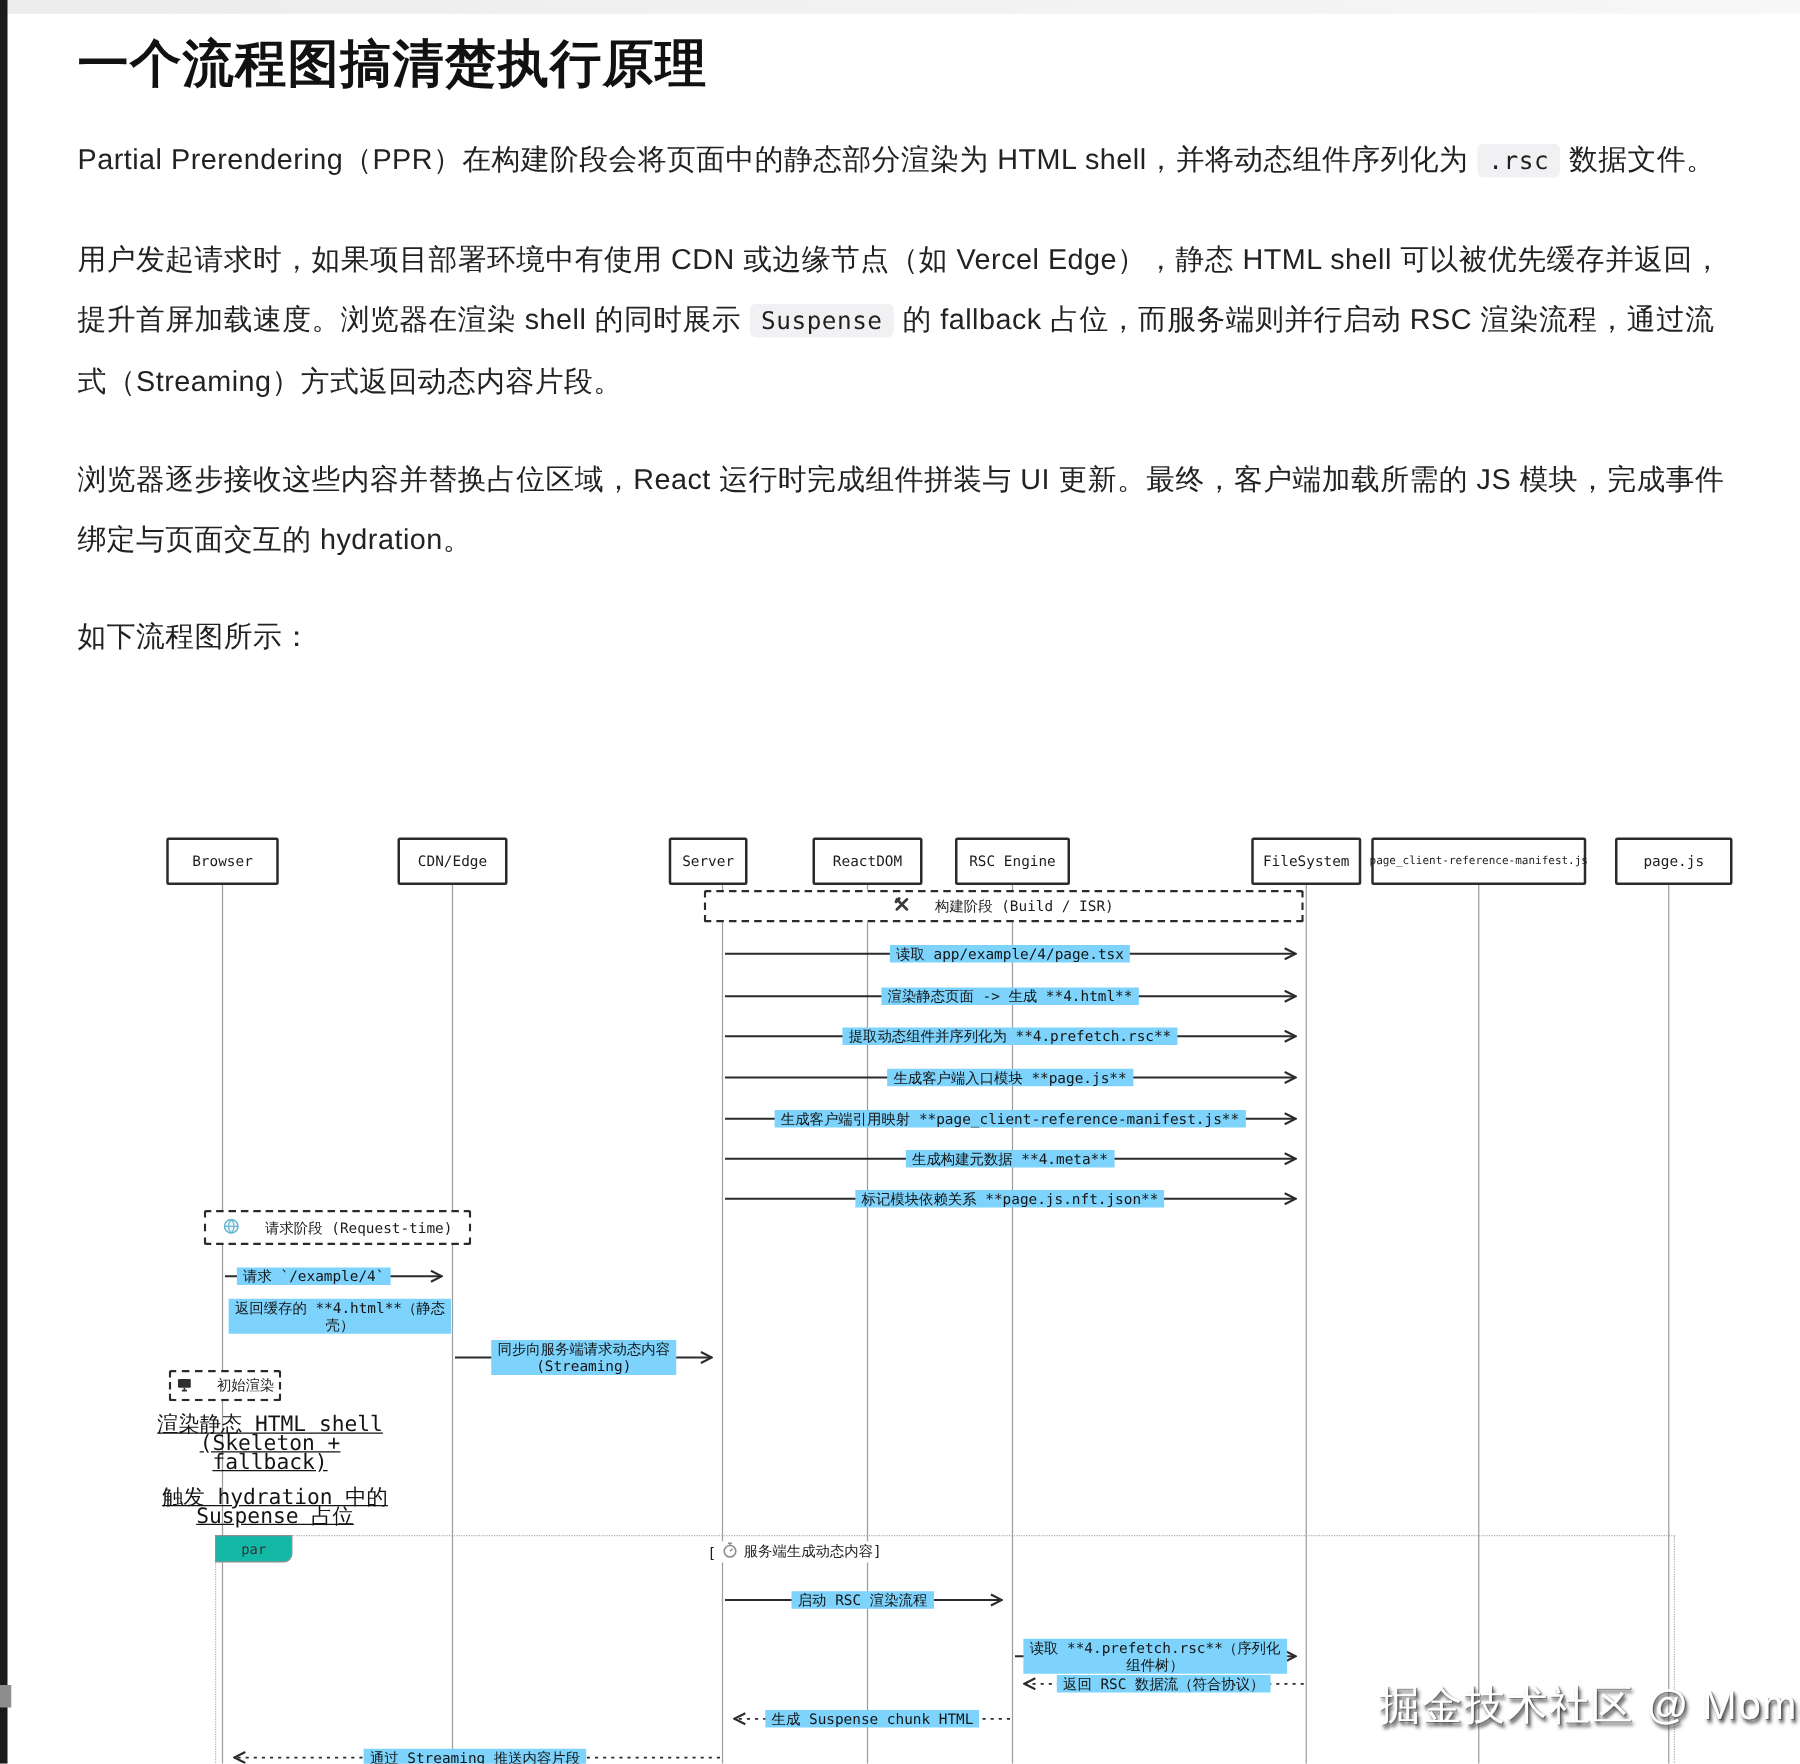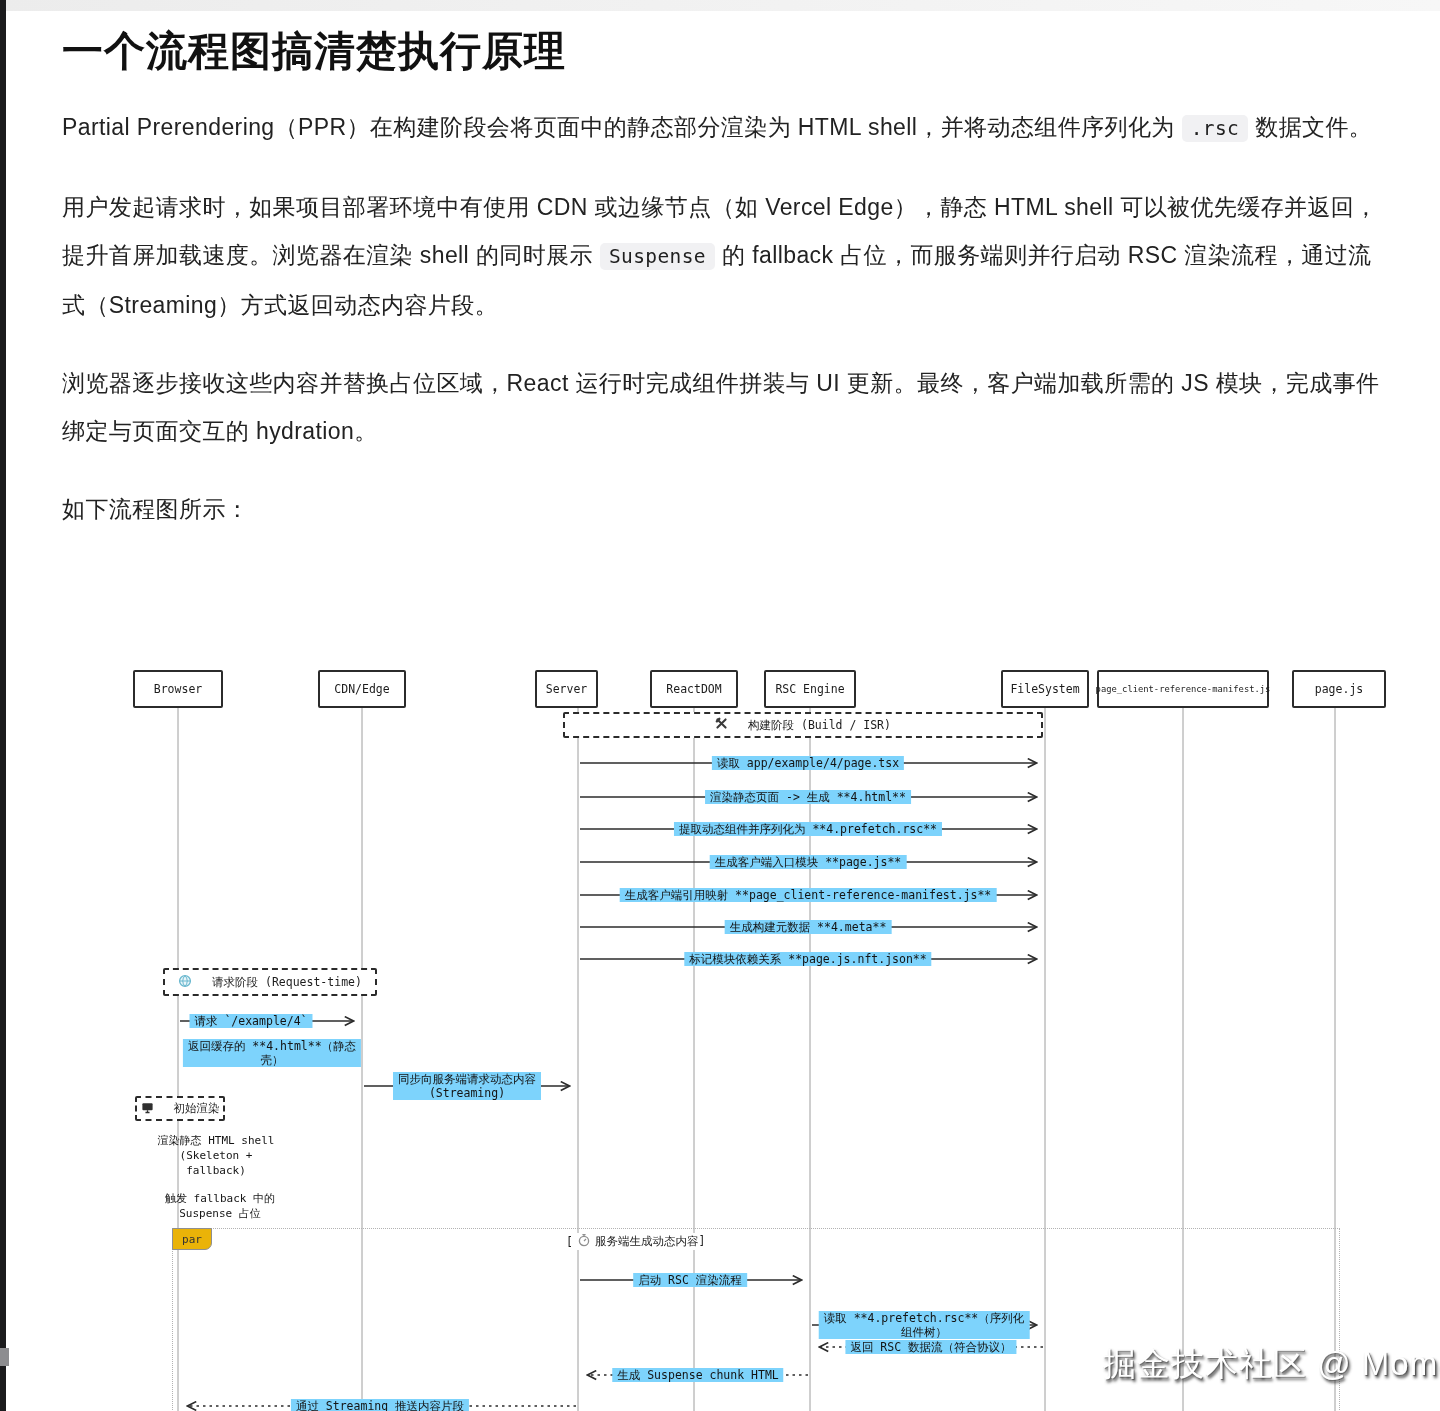--- a/index.html
+++ b/index.html
@@ -43,29 +43,29 @@
     position:absolute;background:#fff;border:2px dashed #2b2b2b;box-sizing:border-box;
     display:flex;align-items:center;justify-content:center;gap:20px;
     font-size:11.5px;color:#1c1c1c;white-space:nowrap;z-index:3;border-radius:2px;
   }
   .msg{
     position:absolute;transform:translate(-50%,-50%);background:#7dd3fc;padding:0 5px;
     font-size:11.5px;line-height:14px;color:#141414;text-align:center;white-space:nowrap;z-index:2;
   }
   .msg span{display:block;}
   .note{
-    position:absolute;transform:translateX(-50%);font-size:11px;line-height:15px;
-    color:#141414;text-align:center;white-space:nowrap;z-index:2;
+    position:absolute;transform:translateX(-50%);font-size:17px;line-height:15px;
+    color:#141414;text-align:center;white-space:nowrap;z-index:2;text-decoration:underline;
   }
   .par-frame{
     position:absolute;left:172px;top:1228px;width:1168px;height:184px;
     border:1.6px dotted #b2b2b2;border-bottom:none;box-sizing:border-box;z-index:1;
   }
   .par-tag{
-    position:absolute;left:172px;top:1228px;width:40px;height:22px;background:#eab308;
+    position:absolute;left:172px;top:1228px;width:62px;height:22px;background:#14b8a6;
     border:1.3px solid #8f8f8f;border-bottom-right-radius:7px;box-sizing:border-box;
     display:flex;align-items:center;justify-content:center;font-size:11px;color:#333;z-index:3;
   }
   .par-cond{
     position:absolute;left:562px;top:1233px;display:flex;align-items:center;gap:4px;
     font-size:11.5px;color:#1c1c1c;background:#fff;padding:0 4px;z-index:2;white-space:nowrap;
   }
   .icon{flex:0 0 auto;display:inline-block;}
 
   .watermark{
@@ -224,18 +224,18 @@
   <div class="msg" style="left:380px;top:1406px">
       <span>通过 Streaming 推送内容片段</span>
     </div>
 
   <div class="note" style="left:216px;top:1133px">
     <span style="display:block">渲染静态 HTML shell</span>
     <span style="display:block">(Skeleton +</span>
     <span style="display:block">fallback)</span>
   </div>
   <div class="note" style="left:220px;top:1191px">
-    <span style="display:block">触发 fallback 中的</span>
+    <span style="display:block">触发 hydration 中的</span>
     <span style="display:block">Suspense 占位</span>
   </div>
 </div>
 
 <div class="watermark">掘金技术社区 @ Moment</div>
 
 </body></html>

